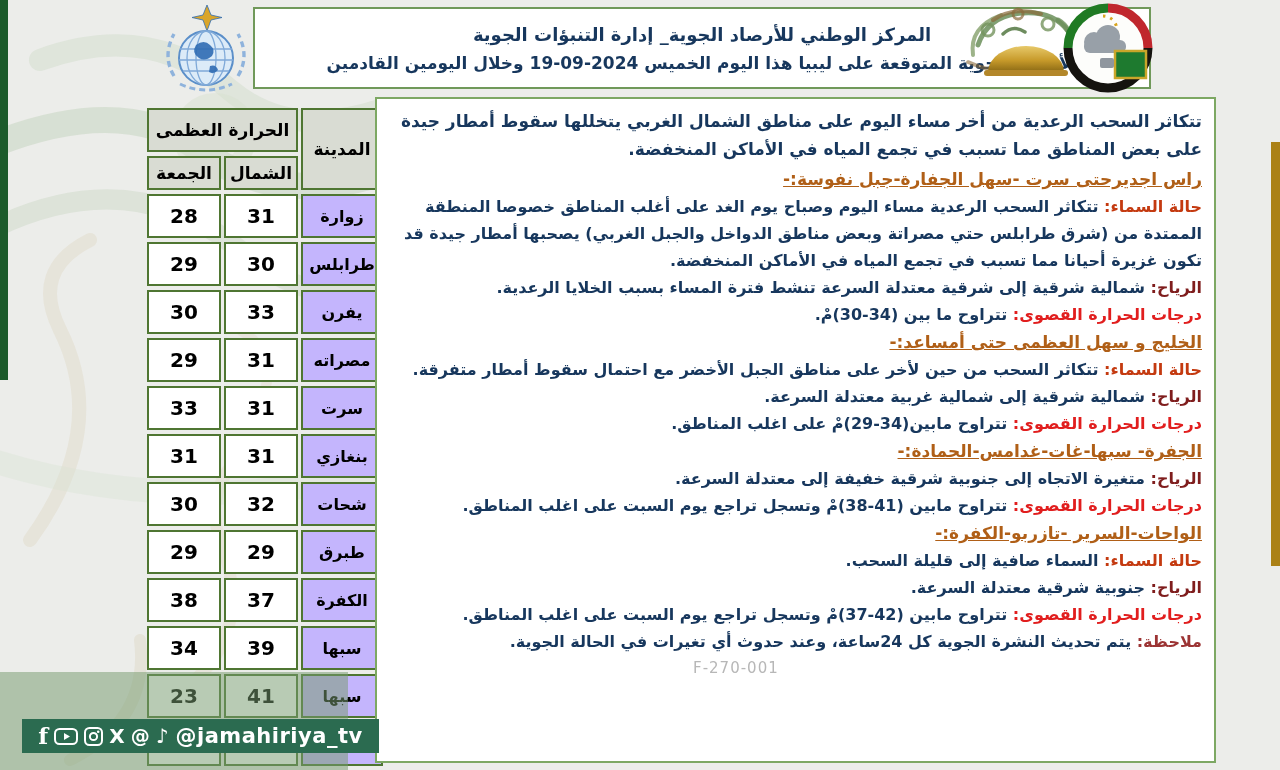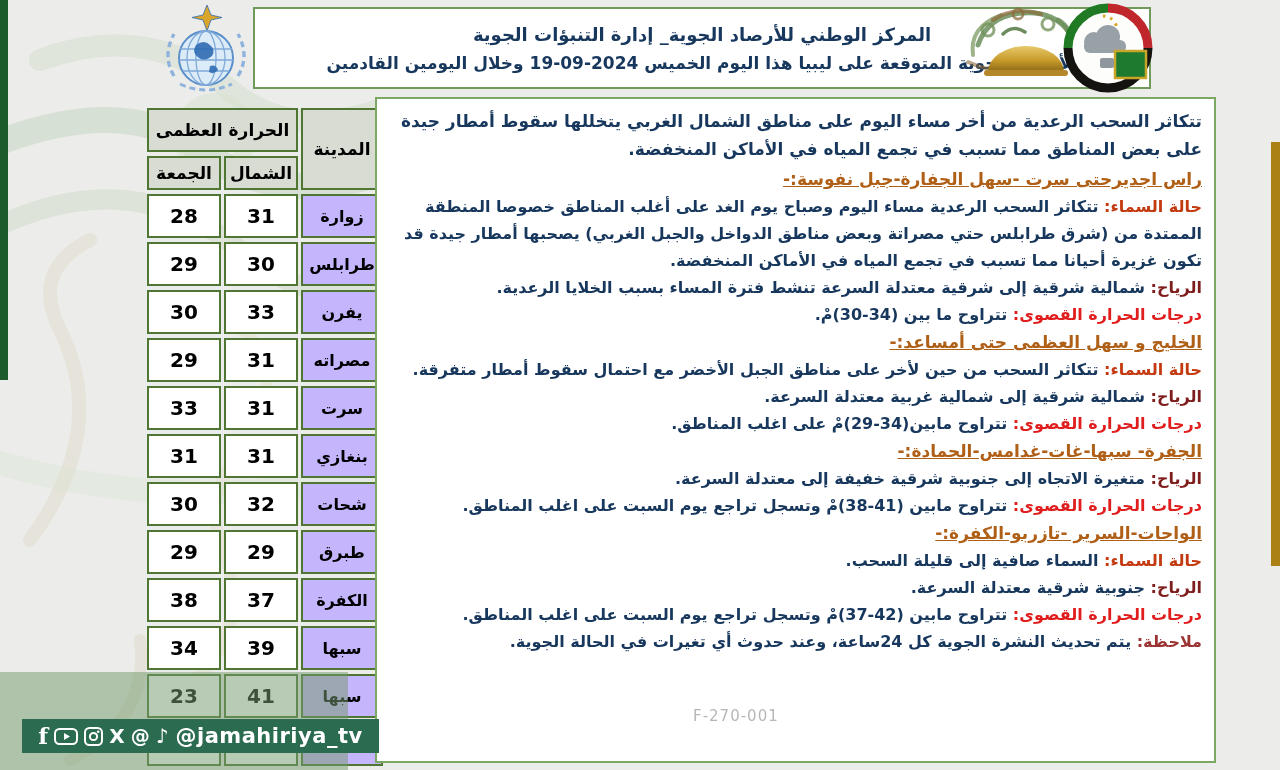--- a/index.html
+++ b/index.html
@@ -34,21 +34,21 @@
       padding:8px 12px 6px 8px;color:#17375d;}
   .intro{font-size:17px;line-height:28px;margin:0 0 2px 0;}
   .line{font-size:16px;line-height:27px;}
   .sec-heading{font-size:17px;line-height:28px;color:#b05f17;text-decoration:underline;}
   .lbl{font-weight:700}
   .lbl.sky{color:#c43a10}
   .lbl.wind{color:#7f1d1d}
   .lbl.temps{color:#e11e1e}
   .lbl.note{color:#9c3434}
   .form-code{position:absolute;left:693px;top:659px;z-index:3;color:#b7b7b7;font-size:15px;
-      direction:ltr;font-weight:400;letter-spacing:1px;margin-top:48px;}
+      direction:ltr;font-weight:400;letter-spacing:1px;}
   
   .green-overlay{position:absolute;left:0;top:672px;width:348px;height:98px;
       background:rgba(118,156,112,.52);z-index:4;pointer-events:none}
   .social-bar{position:absolute;left:22px;top:719px;width:357px;height:34px;background:#2b6b50;
       z-index:5;display:flex;align-items:center;justify-content:center;gap:7px;direction:ltr;
       color:#fff;}
   .social-bar .handle{font-size:21px;letter-spacing:.5px}
   .icon{display:inline-flex;align-items:center;justify-content:center;color:#fff}
   .icon.txt{font-size:20px;line-height:20px}
 </style>

